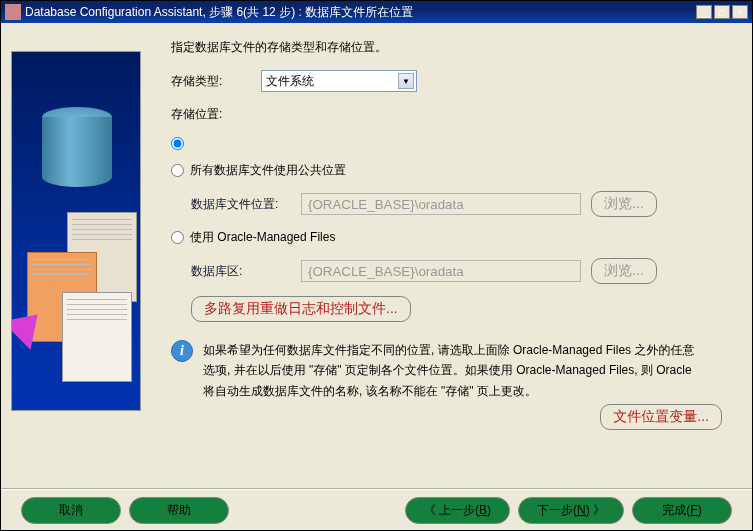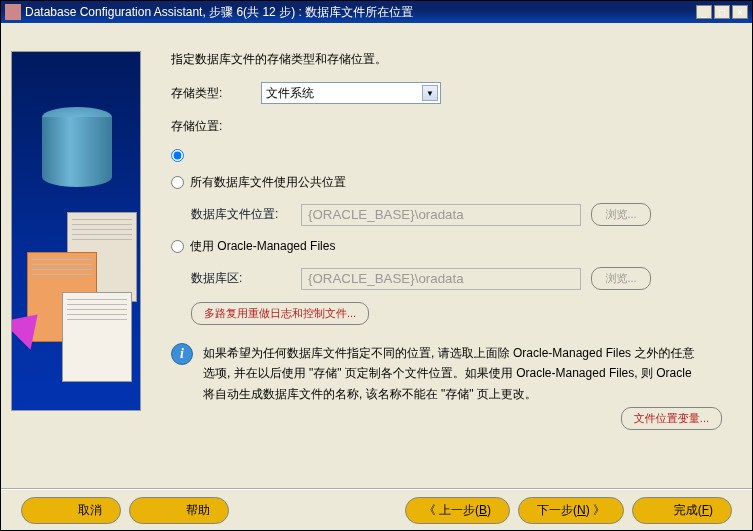--- a/index.html
+++ b/index.html
@@ -21,52 +21,52 @@
   .cylinder { position: absolute; top: 55px; left: 30px; width: 70px; height: 90px; }
   .cyl-top { width: 70px; height: 20px; background: radial-gradient(ellipse, #6db5d6 0%, #4a8fb0 100%); border-radius: 50%; }
   .cyl-body { width: 70px; height: 70px; background: linear-gradient(90deg, #3a7a9a 0%, #6db5d6 40%, #3a7a9a 100%); margin-top: -10px; border-radius: 0 0 35px 35px / 0 0 10px 10px; }
   
   .papers { position: absolute; top: 160px; left: 15px; }
   .paper { width: 70px; height: 90px; background: #f5f0e8; border: 1px solid #999; position: absolute; padding: 4px; font-size: 4px; line-height: 5px; color: #888; overflow: hidden; }
   .paper-lines { border-top: 1px solid #bbb; margin-top: 2px; height: 3px; }
   
   .arrow { position: absolute; bottom: 70px; left: -5px; width: 0; height: 0; border-left: 20px solid transparent; border-right: 20px solid transparent; border-bottom: 30px solid #d63ed6; transform: rotate(45deg); }
   
-  .right-panel { flex: 1; padding: 28px 30px 10px 10px; }
+  .right-panel { flex: 1; padding: 16px 30px 10px 10px; }
   
   .intro { margin-bottom: 14px; }
   
   .form-row { display: flex; align-items: center; margin-bottom: 14px; }
   .form-label { width: 90px; }
   
-  .select { background: #fff; border: 1px solid #7f9db9; width: 180px; height: 22px; display: flex; align-items: center; padding: 0 4px; position: relative; }
+  .select { background: #fff; border: 1px solid #7f9db9; width: 156px; height: 22px; display: flex; align-items: center; padding: 0 4px; position: relative; }
   .select-arrow { position: absolute; right: 2px; top: 2px; width: 16px; height: 16px; background: linear-gradient(180deg, #eef 0%, #cde 100%); border: 1px solid #9ab; display: flex; align-items: center; justify-content: center; font-size: 8px; }
   
   .radio-group { margin-left: 0; }
   .radio-row { display: flex; align-items: center; margin-bottom: 12px; }
   .radio { margin-right: 6px; }
   
   .sub-row { display: flex; align-items: center; margin-left: 20px; margin-bottom: 12px; gap: 10px; }
   .sub-label { width: 100px; color: #0f172a; }
   .text-input { flex: 1; max-width: 280px; height: 22px; border: 1px solid #b5b5b5; background: #ece9d8; padding: 0 6px; color: #999; }
   
-  .btn { background: #ece9d8; border: 1px solid #848484; border-radius: 10px; padding: 3px 12px; font-size: 11px; font-family: inherit; min-width: 60px; color: #999; }
+  .btn { background: #ece9d8; border: 1px solid #848484; border-radius: 10px; padding: 3px 12px; font-size: 14px; font-family: inherit; min-width: 60px; color: #999; }
   .btn.active { color: #b91c1c; }
   
   .multi-btn-row { margin-left: 20px; margin-bottom: 18px; }
   
   .info-box { display: flex; gap: 10px; margin-top: 10px; padding-right: 20px; }
   .info-icon { width: 22px; height: 22px; border-radius: 50%; background: #3b8ed8; color: #fff; display: flex; align-items: center; justify-content: center; font-weight: bold; font-family: serif; font-style: italic; flex-shrink: 0; border: 1px solid #2a6ba8; font-size: 14px; }
   .info-text { line-height: 1.7; }
   
   .file-loc-btn { position: absolute; right: 30px; bottom: 58px; }
   
   .footer { height: 42px; border-top: 2px groove #fff; display: flex; align-items: center; padding: 0 20px; gap: 8px; }
   .footer-spacer { flex: 1; }
-  .footer-btn { background: #eab308; border: 1px solid #848484; border-radius: 14px; padding: 4px 18px; font-size: 12px; font-family: inherit; min-width: 100px; text-align: right; }
+  .footer-btn { background: #15803d; border: 1px solid #848484; border-radius: 14px; padding: 4px 18px; font-size: 12px; font-family: inherit; min-width: 100px; text-align: center; }
   .footer-btn.narrow { min-width: 100px; }
   .underline { text-decoration: underline; }
 </style>
 </head>
 <body>
 
 <div class="window">
 
   <div class="titlebar">
     <div class="icon"></div>

